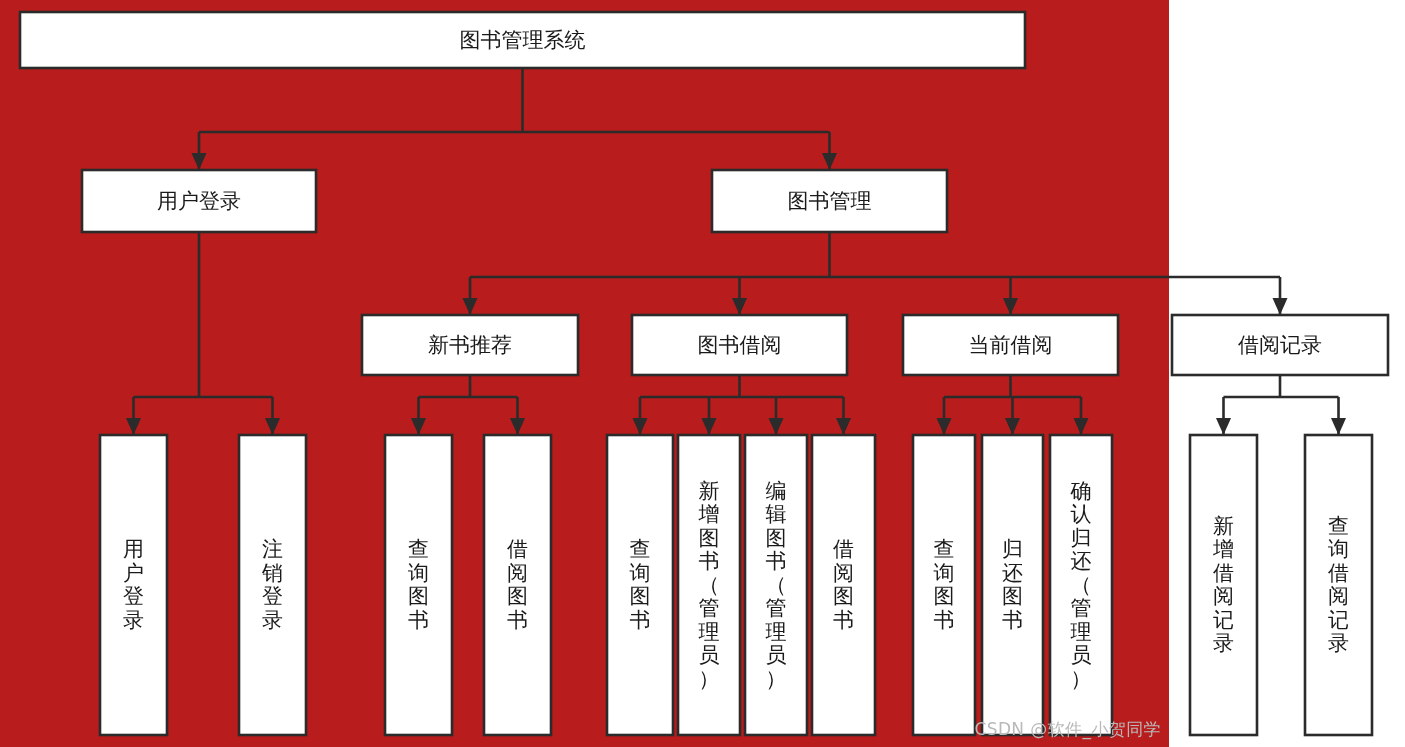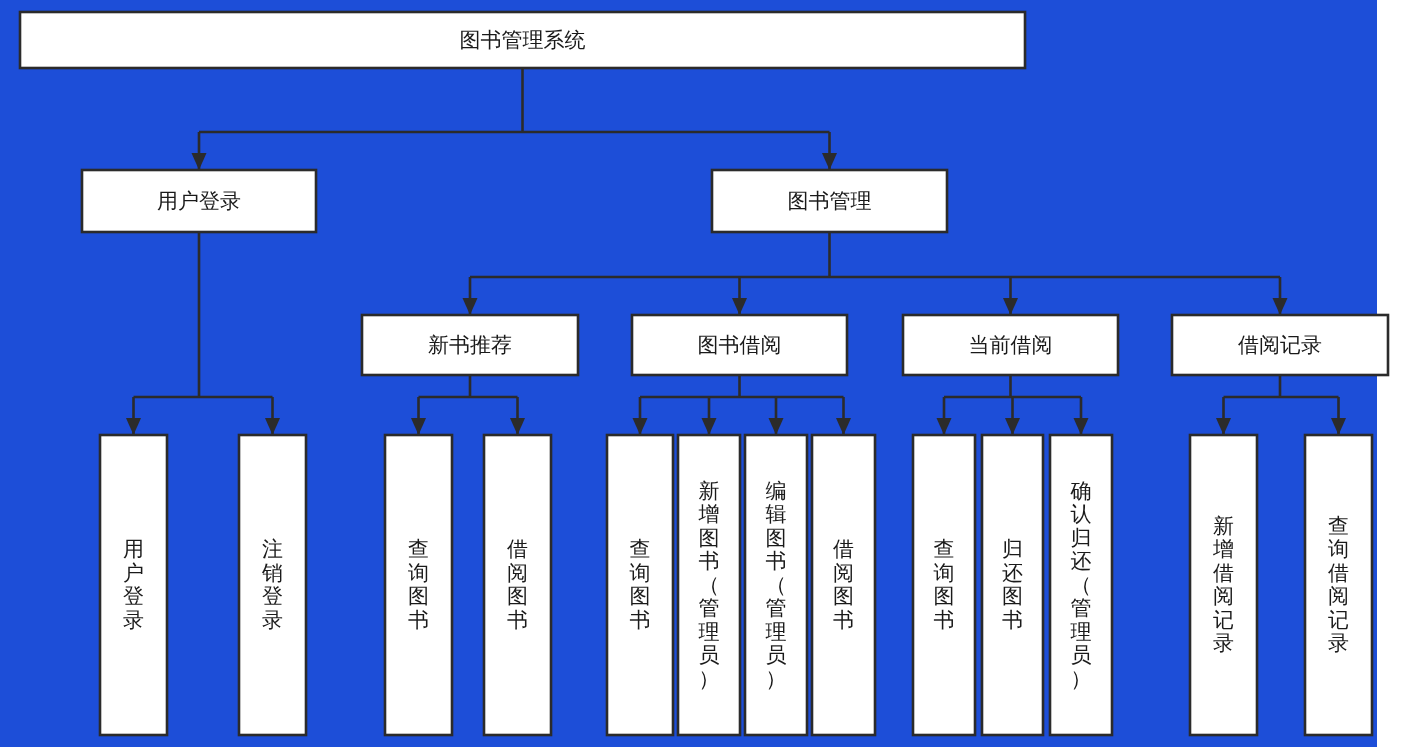--- a/index.html
+++ b/index.html
@@ -8,23 +8,24 @@
     background: #ffffff;
   }
   body {
     width: 1405px;
     height: 747px;
     font-family: "DejaVu Sans", "Liberation Sans", sans-serif;
     overflow: hidden;
   }
   #diagram-root {
     position: relative;
-    width: 1377px;
+    width: 1142px;
     height: 747px;
-    background: #1d4ed8;
+    background: #b91c1c;
+    padding-left: 27px;
   }
   svg.flow {
     position: absolute;
     top: 0;
     left: 0;
     width: 1405px;
     height: 747px;
   }
   .node-rect {
     fill: #ffffff;
@@ -215,13 +216,14 @@
         <g>
           <rect x="1190" y="435" width="67" height="300" class="node-rect"></rect>
           <text x="1223.5" class="node-label-v"><tspan x="1223.5" y="532.83">新</tspan><tspan x="1223.5" y="556.33">增</tspan><tspan x="1223.5" y="579.83">借</tspan><tspan x="1223.5" y="603.33">阅</tspan><tspan x="1223.5" y="626.83">记</tspan><tspan x="1223.5" y="650.33">录</tspan></text>
         </g>
         <g>
           <rect x="1305" y="435" width="67" height="300" class="node-rect"></rect>
           <text x="1338.5" class="node-label-v"><tspan x="1338.5" y="532.83">查</tspan><tspan x="1338.5" y="556.33">询</tspan><tspan x="1338.5" y="579.83">借</tspan><tspan x="1338.5" y="603.33">阅</tspan><tspan x="1338.5" y="626.83">记</tspan><tspan x="1338.5" y="650.33">录</tspan></text>
         </g>
       </g>
   </svg>
+  <div class="watermark">CSDN @软件_小贺同学</div>
 </div>
 
 </body></html>

